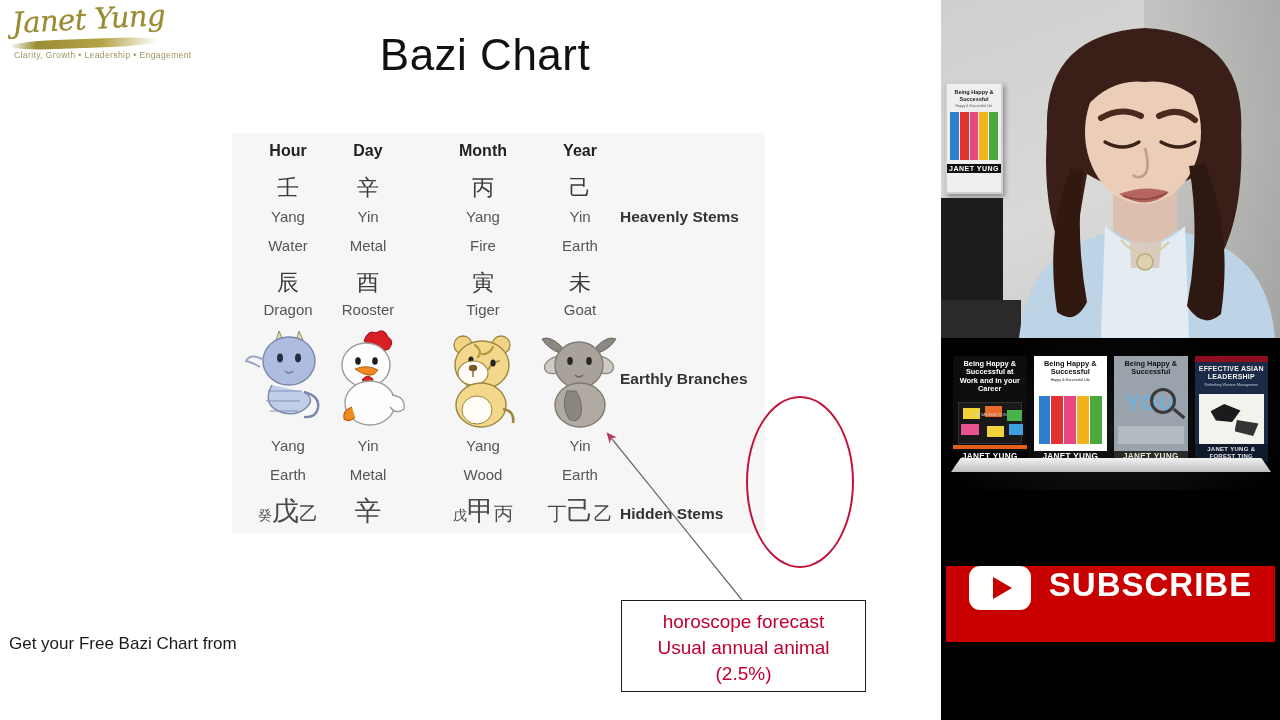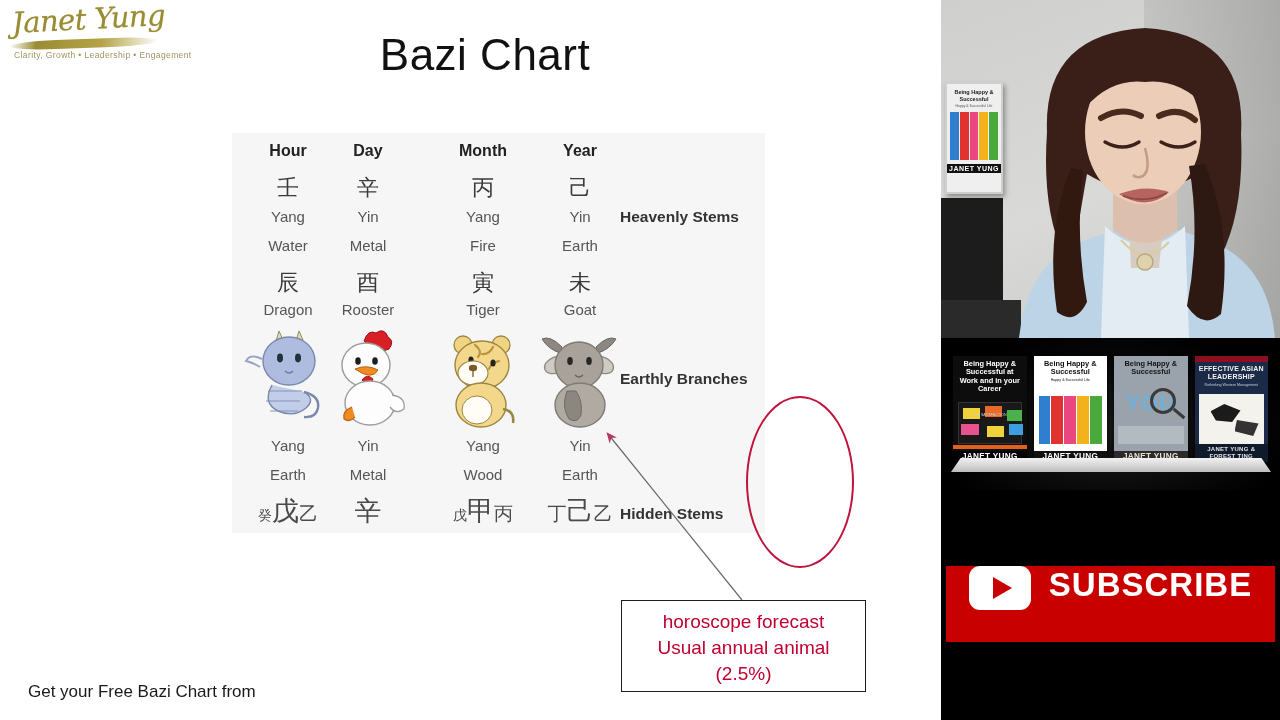--- a/index.html
+++ b/index.html
@@ -128,21 +128,21 @@
     padding-top: 8px;
   }
   #annotation-box div {
     color: #c00032;
     font-size: 19px;
     line-height: 26px;
     font-family: "Liberation Sans", sans-serif;
   }
 
   
-  #cta-line   { position: absolute; left: 28px; top: 634px; font-size: 17px; color: #1a1a1a; margin-top: 48px; }
+  #cta-line   { position: absolute; left: 9px; top: 634px; font-size: 17px; color: #1a1a1a; }
   #cta-link   {
     position: absolute; left: 16px; top: 666px;
     font-size: 16.5px; color: #2a7fb8;
     text-decoration: underline;
     white-space: nowrap;
   }
 
   
   #caption {
     position: absolute; left: 350px; top: 650px;

